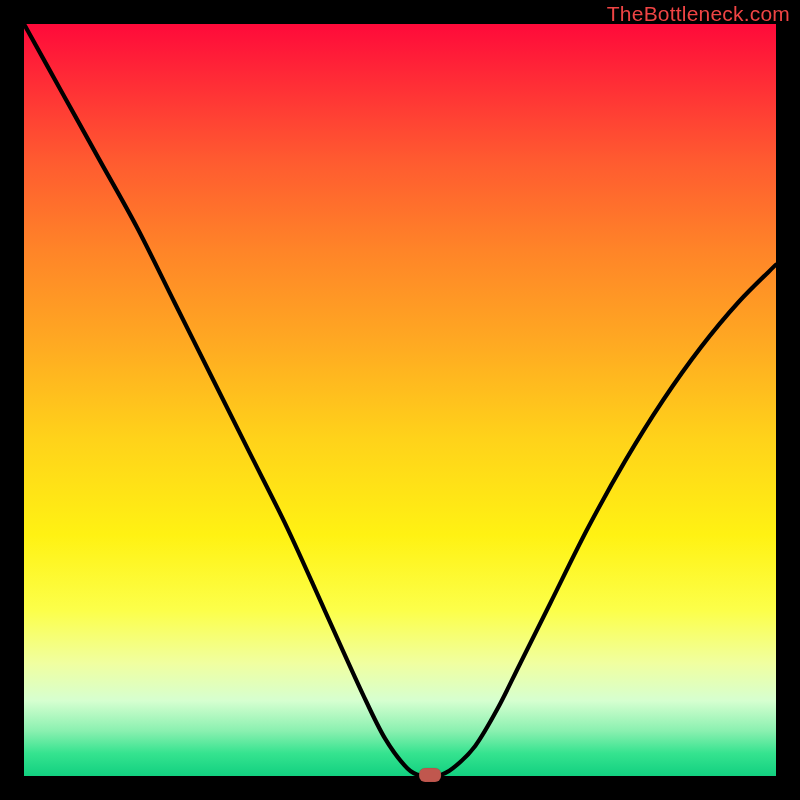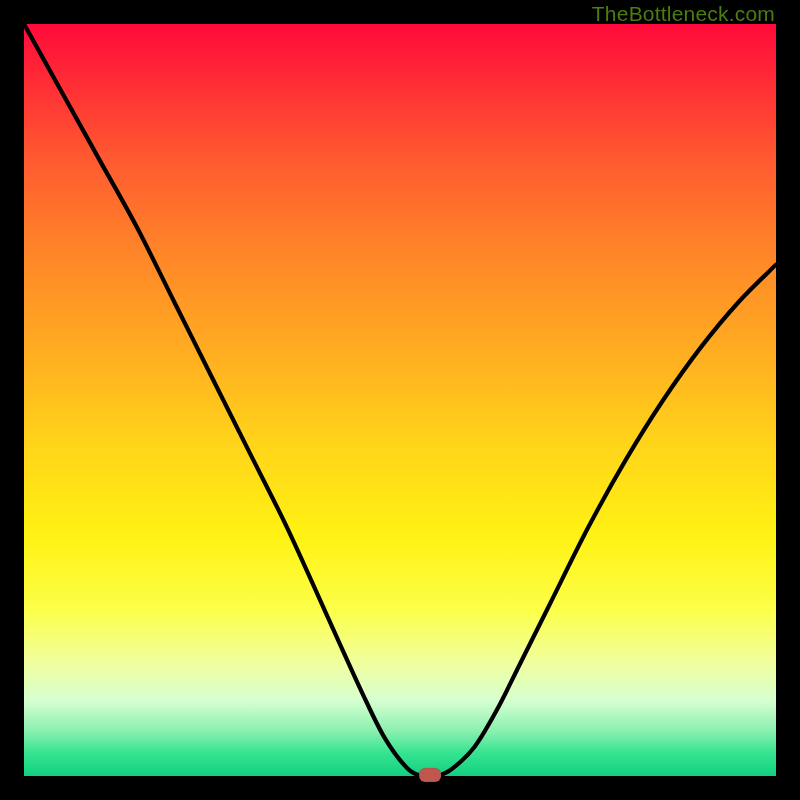--- a/index.html
+++ b/index.html
@@ -35,22 +35,22 @@
       #f0ffa0 85%,
       #d6ffd0 90%,
       #8af0b0 94%,
       #35e38f 97%,
       #12d080 100%
     );
   }
   .watermark {
     position: absolute;
     top: 2px;
-    right: 25px;
-    color: #4d7c0f;
+    right: 10px;
+    color: #ef4444;
     font-size: 21px;
     letter-spacing: 0.2px;
     font-weight: 400;
     user-select: none;
   }
   svg.curve {
     position: absolute;
     inset: 0;
     width: 100%;
     height: 100%;

